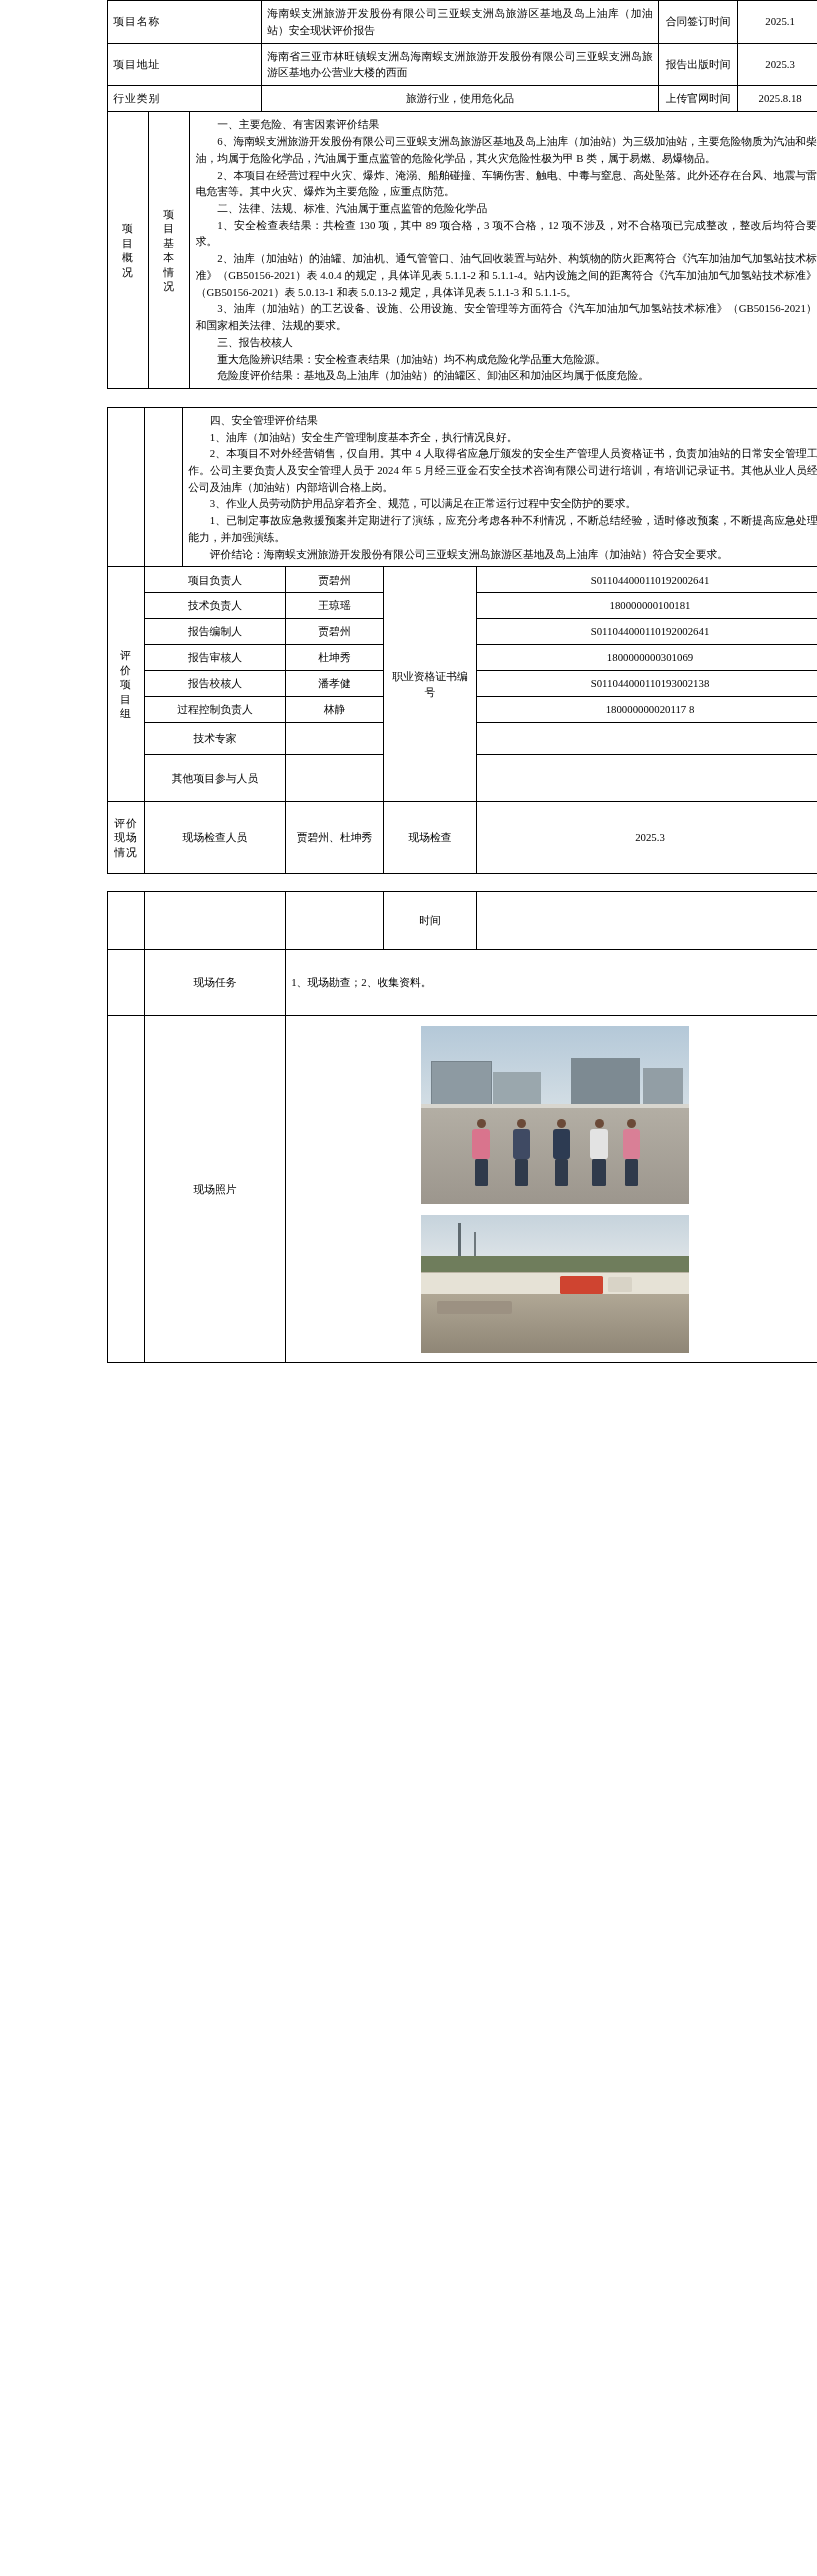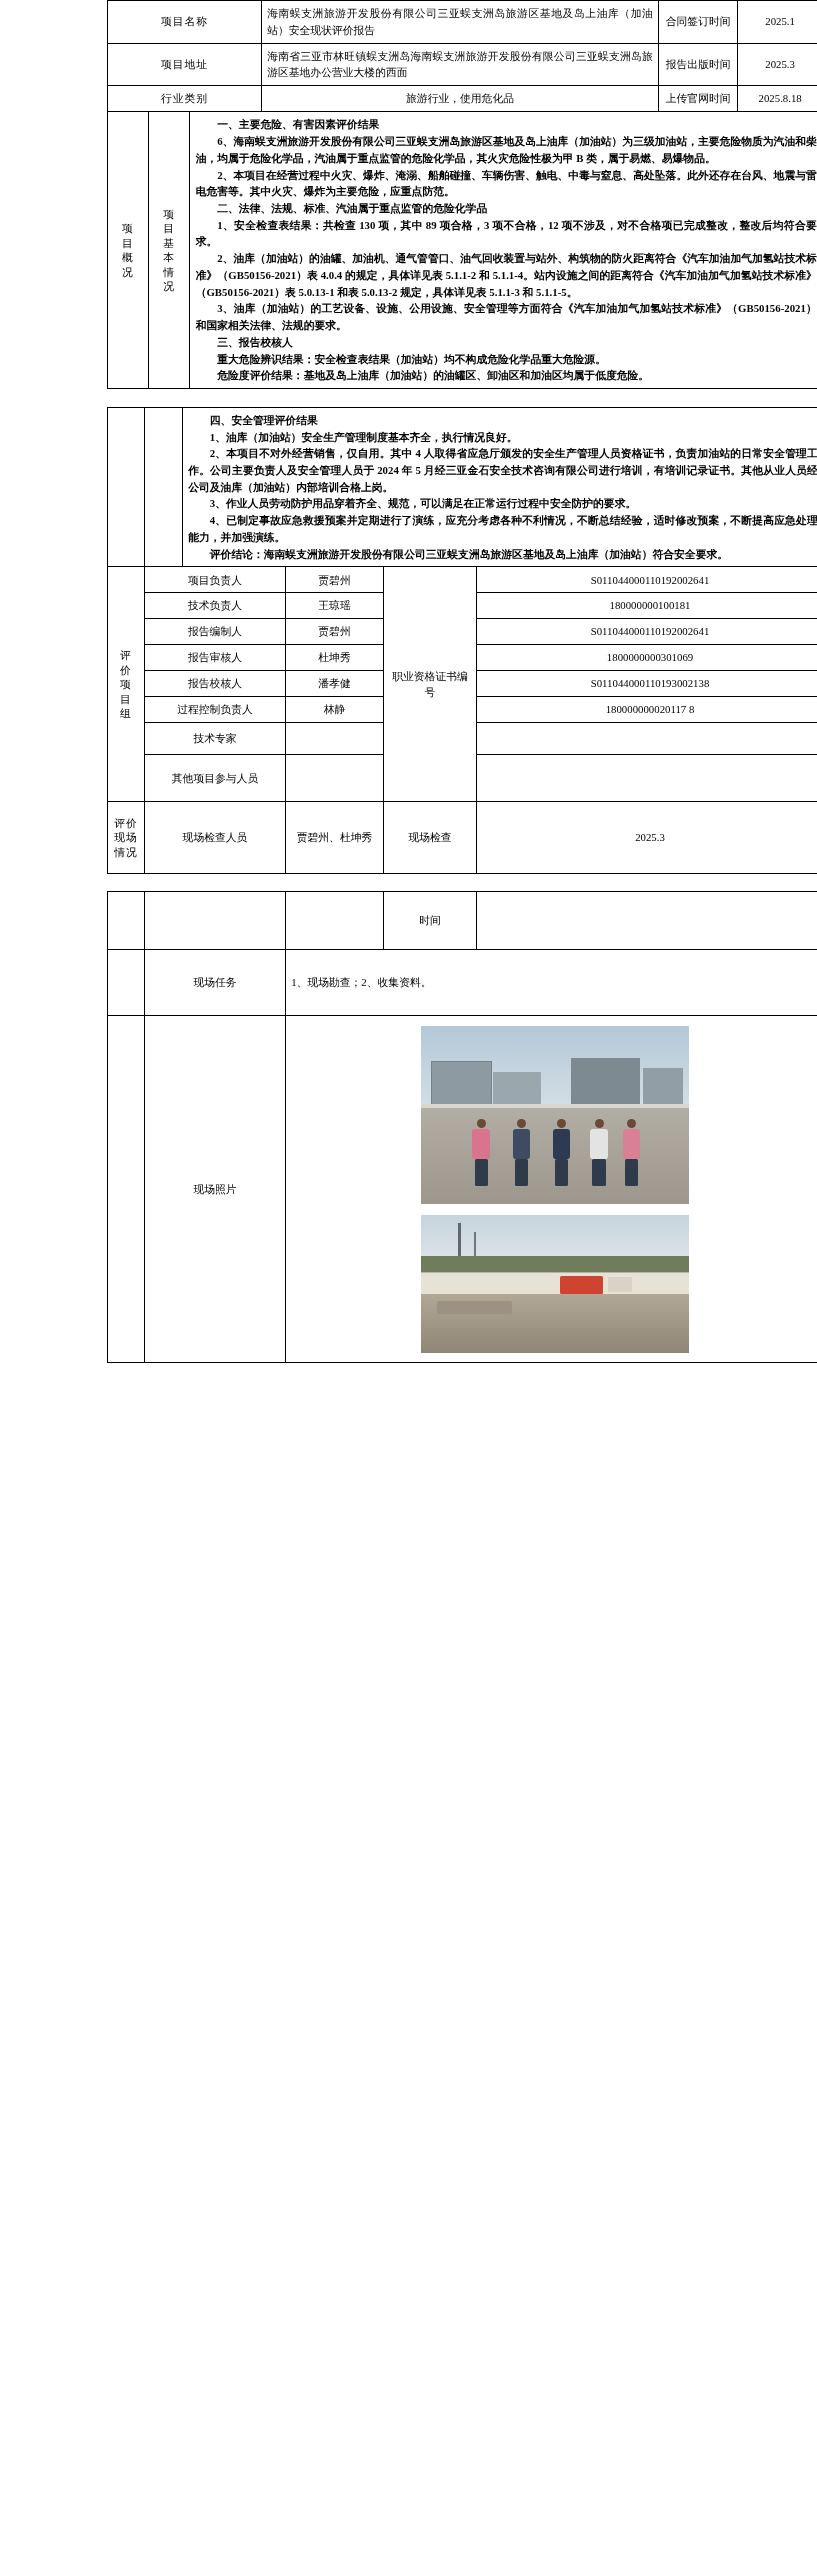--- a/index.html
+++ b/index.html
@@ -34,21 +34,21 @@
   }
   table.doc td {
     border: 1px solid #000000;
     vertical-align: middle;
     padding: 4.1px 5.2px;
     font-size: 10.8px;
     line-height: 1.55;
     word-break: break-all;
   }
   td.label {
-    text-align: center;
+    text-align: left;
     font-size: 11.3px;
     letter-spacing: 1px;
   }
   td.vlabel {
     text-align: center;
     font-size: 11.3px;
     letter-spacing: 1px;
     width: 32px;
   }
   td.vlabel span.stack {
@@ -59,21 +59,20 @@
     text-align: center;
   }
   td.body {
     text-align: justify;
     font-size: 11px;
     line-height: 1.62;
   }
   td.body p {
     margin: 0;
     text-indent: 2em;
-    font-weight: bold;
   }
   .empty { height: 23px; }
   .photo-wrap {
     padding: 5.2px 0;
     display: flex;
     flex-direction: column;
     align-items: center;
     gap: 11.3px;
   }
   
@@ -204,21 +203,21 @@
       </colgroup>
       <tbody>
         <tr>
           <td class="vlabel"></td>
           <td class="vlabel"></td>
           <td class="body" colspan="4">
             <p>四、安全管理评价结果</p>
             <p>1、油库（加油站）安全生产管理制度基本齐全，执行情况良好。</p>
             <p>2、本项目不对外经营销售，仅自用。其中 4 人取得省应急厅颁发的安全生产管理人员资格证书，负责加油站的日常安全管理工作。公司主要负责人及安全管理人员于 2024 年 5 月经三亚金石安全技术咨询有限公司进行培训，有培训记录证书。其他从业人员经公司及油库（加油站）内部培训合格上岗。</p>
             <p>3、作业人员劳动防护用品穿着齐全、规范，可以满足在正常运行过程中安全防护的要求。</p>
-            <p>4、已制定事故应急救援预案并定期进行了演练，应充分考虑各种不利情况，不断总结经验，适时修改预案，不断提高应急处理能力，并加强演练。</p>
+            <p>1、已制定事故应急救援预案并定期进行了演练，应充分考虑各种不利情况，不断总结经验，适时修改预案，不断提高应急处理能力，并加强演练。</p>
             <p>评价结论：海南蜈支洲旅游开发股份有限公司三亚蜈支洲岛旅游区基地及岛上油库（加油站）符合安全要求。</p>
           </td>
         </tr>
 
         <tr>
           <td class="vlabel" rowspan="8">
             <span class="stack">评</span>
               <span class="stack">价</span>
               <span class="stack">项</span>
               <span class="stack">目</span>

